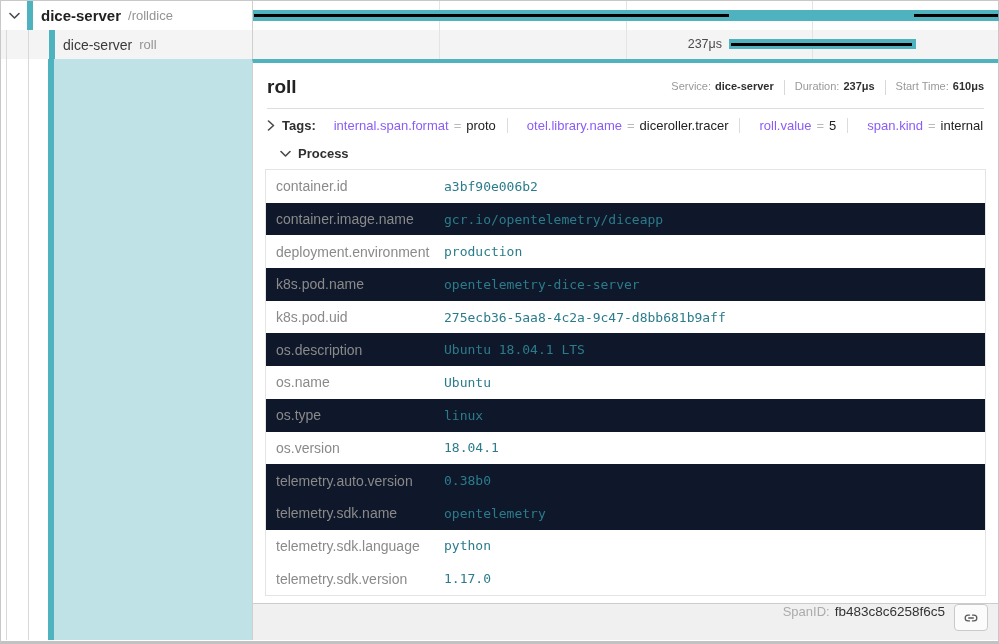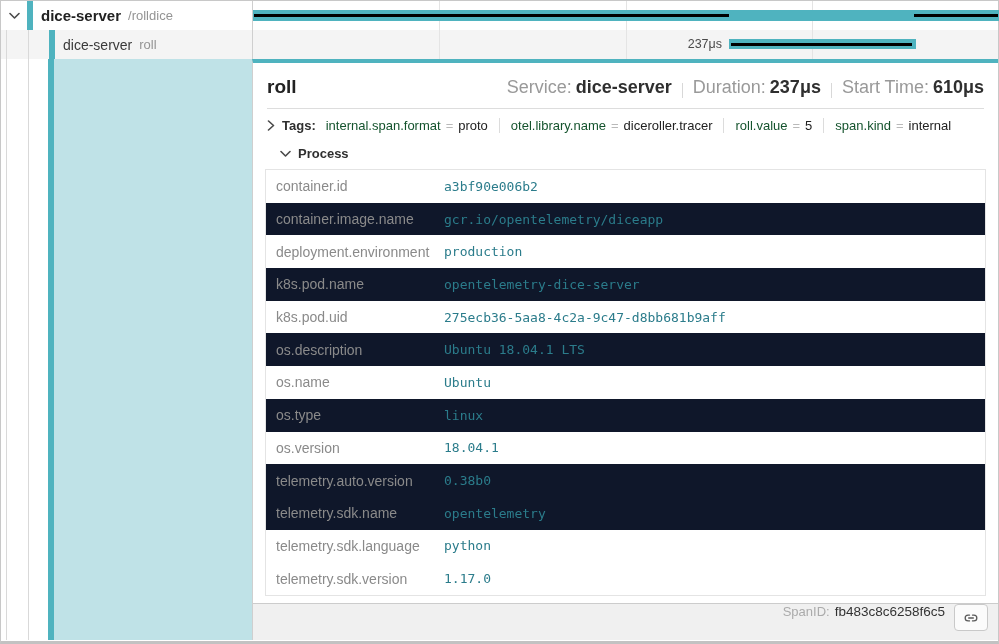--- a/index.html
+++ b/index.html
@@ -42,30 +42,30 @@
   .left-gutter{ position:relative; width:251px; background:#fff; flex:0 0 251px; }
   .gutter-strip{ position:absolute; top:0; bottom:0; left:47px; width:6px; background:#4fb3bf; }
   .gutter-fill{ position:absolute; top:0; bottom:0; left:53px; right:0; background:#bfe2e7; }
 
   .detail-panel{
     flex:1; display:flex; flex-direction:column; background:#fff;
     border-left:1px solid #cfcfcf; border-top:4px solid #4fb3bf; min-width:0;
   }
   .detail-header{ display:flex; align-items:center; padding:13px 14px 10px 14px; }
   .detail-title{ font-size:19px; font-weight:600; color:#222; }
-  .header-meta{ margin-left:auto; font-size:18px; color:#999; display:flex; align-items:flex-end; white-space:nowrap; }
+  .header-meta{ margin-left:auto; font-size:11px; color:#999; display:flex; align-items:flex-start; white-space:nowrap; }
   .header-meta b{ color:#2f2f2f; font-weight:700; margin-left:4px; }
   .meta-sep{ width:1px; height:15px; background:#d8d8d8; margin:0 10px; }
   .header-divider{ border:none; border-top:1px solid #ddd; margin:0 14px 0 14px; }
 
   .accordion-row{ display:flex; align-items:center; padding:9px 14px 7px 14px; cursor:pointer; font-size:13px; }
   .accordion-label{ font-weight:700; color:#2f2f2f; margin-left:7px; }
   .tag-list{ display:flex; align-items:center; margin-left:10px; color:#999; white-space:nowrap; overflow:hidden; }
   .tag-item{ display:flex; align-items:center; }
-  .tag-key{ color:#14532d; }
+  .tag-key{ color:#8b5cf6;margin-left:8px; }
   .tag-eq{ color:#b9b9b9; margin:0 5px; }
   .tag-val{ color:#222; }
   .tag-sep{ width:1px; height:15px; background:#dcdcdc; margin:0 11px; }
   .process-row{ padding-top:6px; padding-bottom:6px;padding-left:27px; }
 
   .kv-table{ margin:2px 12px 0 12px; border:1px solid #e4e4e4; }
   .kv-row{ display:flex; align-items:center; height:32.7px; background:#fff; }
   .kv-row.alt{ background:#0f172a; }
   .kv-key{ width:178px; flex:0 0 178px; padding-left:10px; font-size:14px; color:#8a8a8a; }
   .kv-val{ font-family:"DejaVu Sans Mono", monospace; font-size:13px; color:#2b7c8b; }

